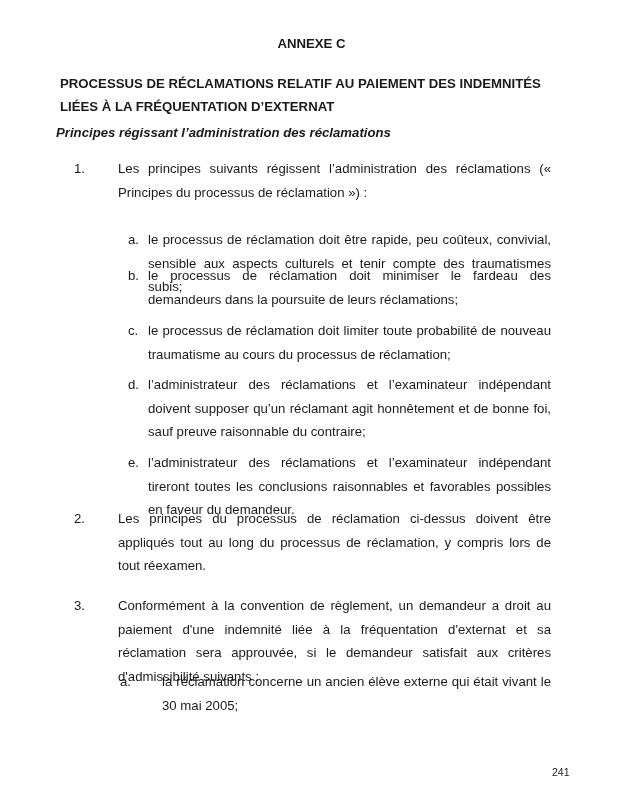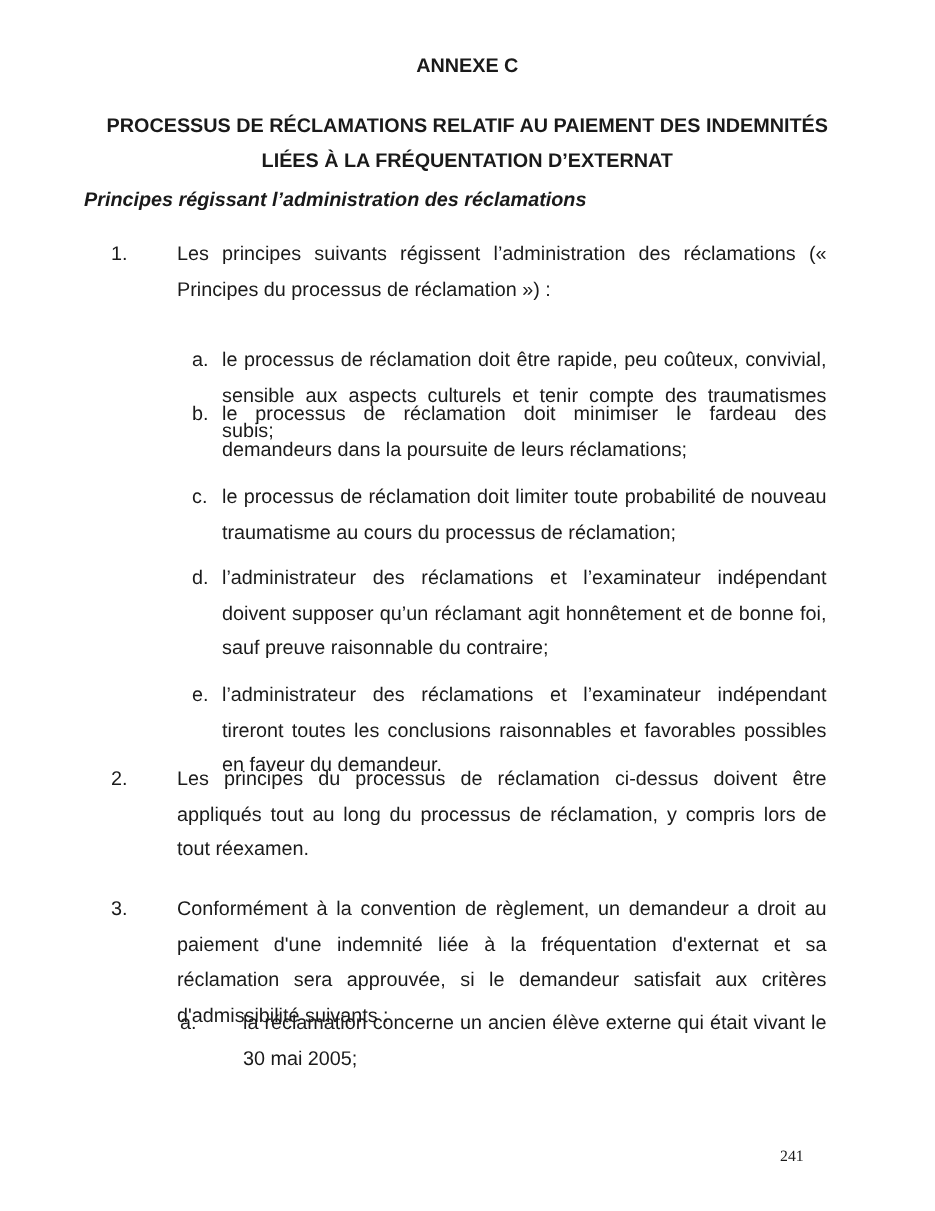--- a/index.html
+++ b/index.html
@@ -7,21 +7,21 @@
       width: 623px; height: 807px; position: relative; overflow: hidden;
       font-family: "Liberation Sans", sans-serif; color: #1a1a1a;
       font-size: 13.2px;
     }
     .page { position: absolute; left: 0; top: 0; width: 623px; height: 803px; }
     .annexe {
       position: absolute; top: 36px; left: 0; width: 623px; text-align: center;
       font-weight: bold; font-size: 13.2px;
     }
     .title {
-      position: absolute; top: 72px; left: 60px; width: 503px; text-align: center;
+      position: absolute; top: 72px; left: 60px; width: 503px; 
       font-weight: bold; font-size: 13.2px; line-height: 23px;
     }
     .heading {
       position: absolute; left: 56px; font-weight: bold; font-style: italic; font-size: 13.2px;
     }
     .item {
       position: absolute; left: 74px; width: 477px; line-height: 23.5px;
     }
     .item .num { position: absolute; left: 0; top: 0; }
     .item .txt { margin-left: 44px; text-align: justify; }
@@ -29,21 +29,21 @@
       position: absolute; left: 128px; width: 423px; line-height: 23.5px;
     }
     .sub .num { position: absolute; left: 0; top: 0; }
     .sub .txt { margin-left: 20px; text-align: justify; }
     .sub3 {
       position: absolute; left: 120px; width: 431px; line-height: 23.5px;
     }
     .sub3 .num { position: absolute; left: 0; top: 0; }
     .sub3 .txt { margin-left: 42px; text-align: justify; }
     .pageno {
-      position: absolute; top: 766px; left: 520px; font-size: 10.5px; font-family: Liberation Serif, serif;
+      position: absolute; top: 766px; left: 552px; font-size: 10.5px;
     }
   </style>
 </head>
 <body>
 
 <div class="page">
 
   <div class="annexe">ANNEXE C</div>
 
   <div class="title">PROCESSUS DE RÉCLAMATIONS RELATIF AU PAIEMENT DES INDEMNITÉS LIÉES À LA FRÉQUENTATION D’EXTERNAT</div>

